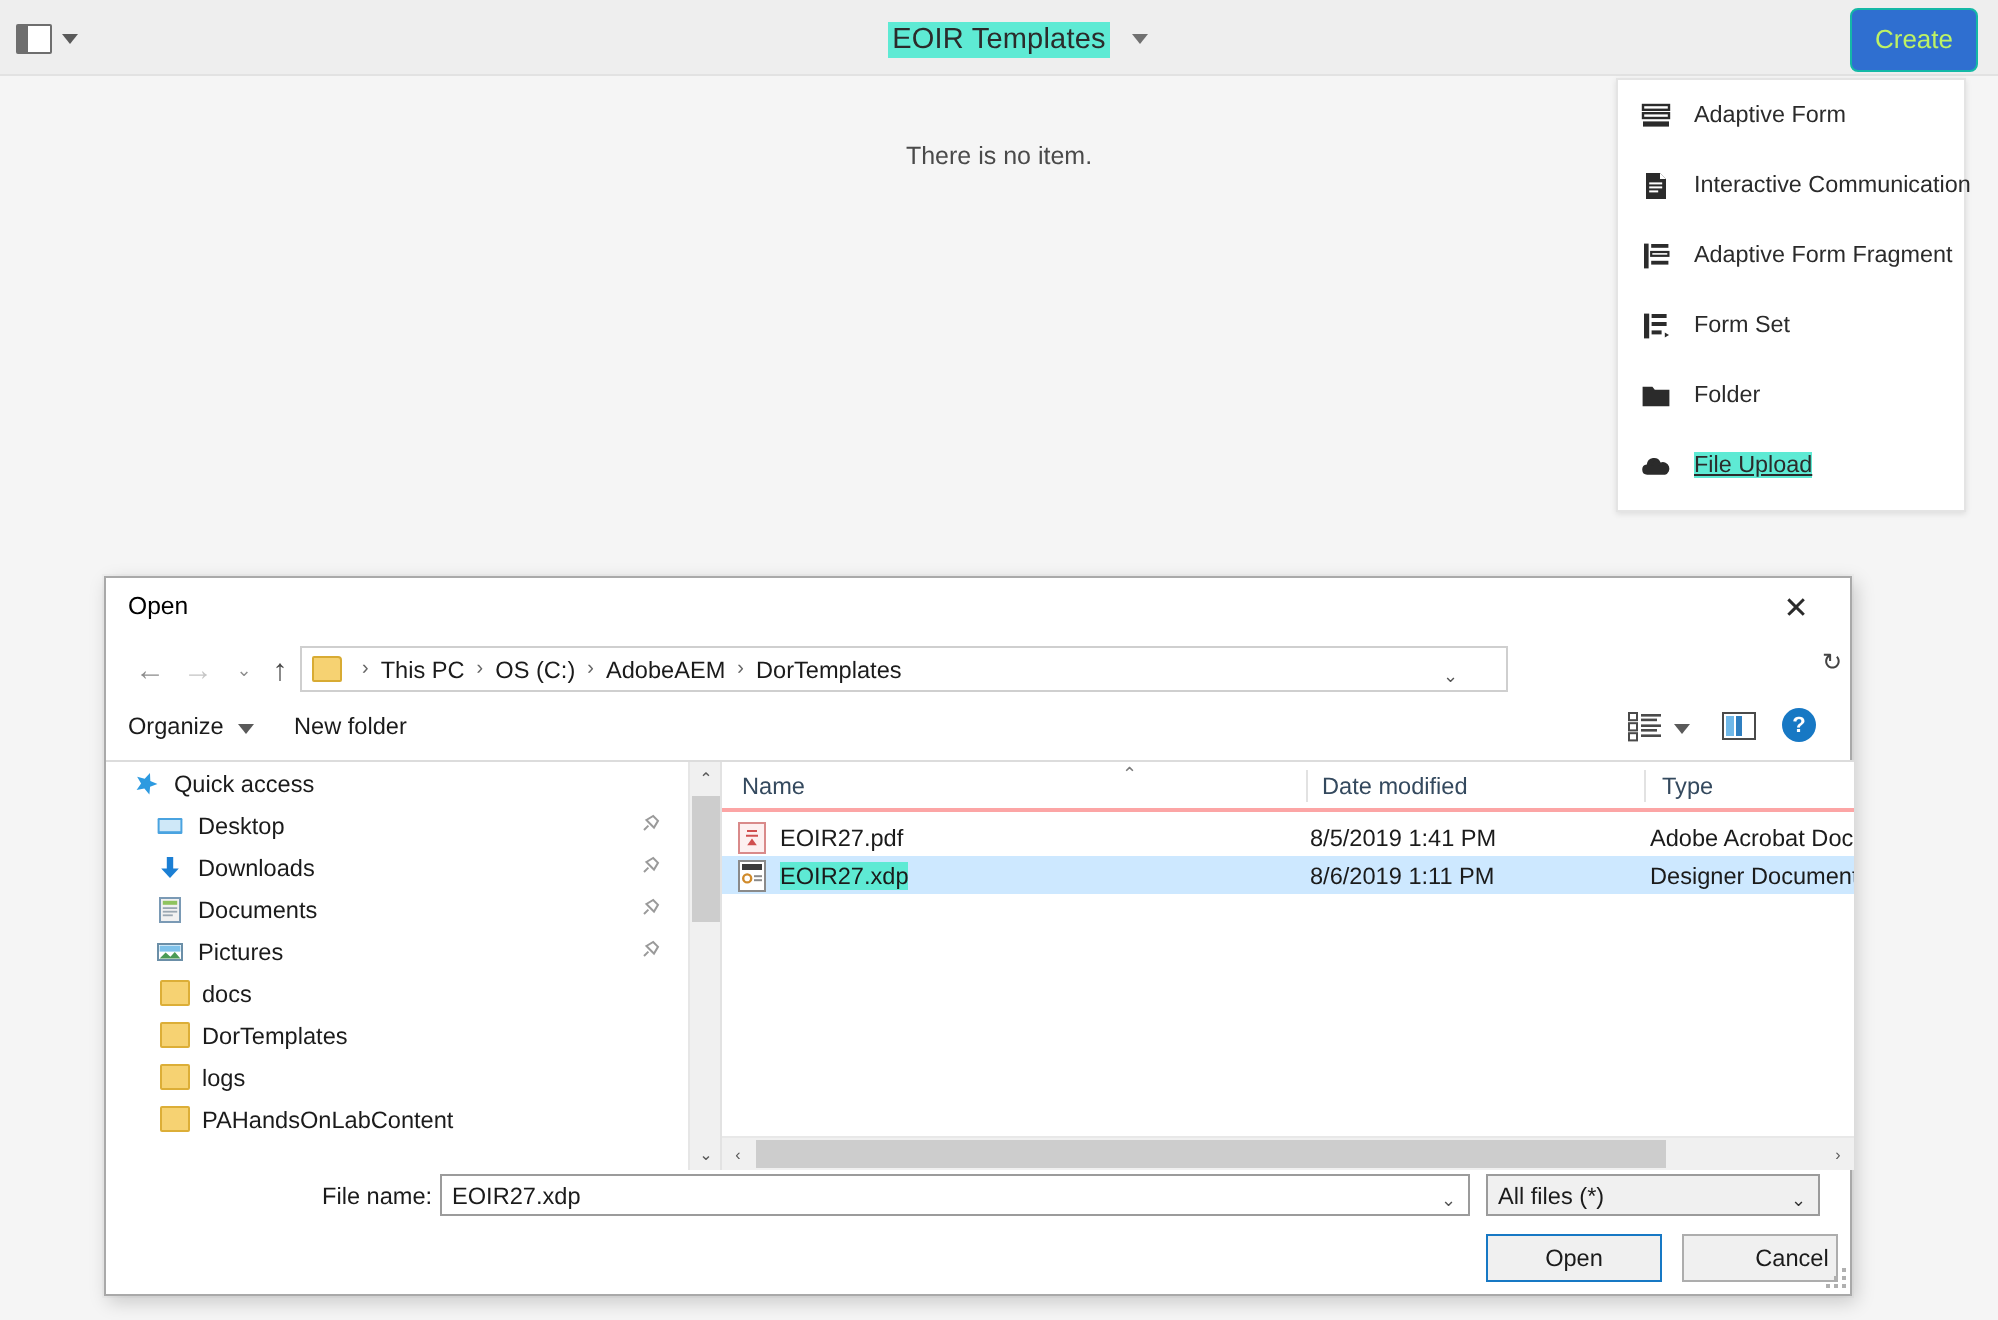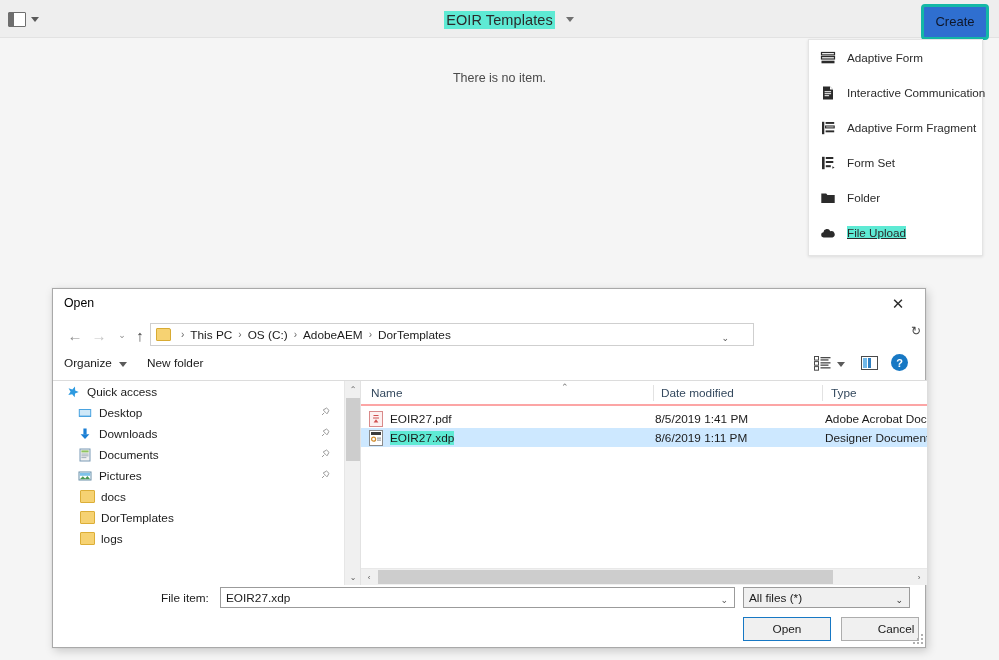--- a/index.html
+++ b/index.html
@@ -39,22 +39,22 @@
     font-size:14.5px;color:#2b2b2b;letter-spacing:.1px;
     padding:1px 2px;
   }
   #title-caret{
     position:absolute;left:566px;top:17px;
     border-left:4.5px solid transparent;border-right:4.5px solid transparent;
     border-top:5px solid #707070;width:0;height:0;
   }
   #create-btn{
     position:absolute;right:10px;top:4px;width:62px;height:30px;
-    background:#2f6fd0;border:3px solid #14b8a6;border-radius:4px;
-    color:#0f172a;font-size:13px;line-height:30px;text-align:center;
+    background:#2f6fd0;border:1px solid #14b8a6;border-radius:4px;
+    color:#bef264;font-size:13px;line-height:30px;text-align:center;
     cursor:pointer;
   }
 
   
   #empty-msg{
     position:absolute;left:0;top:71px;width:999px;text-align:center;
     font-size:12.5px;color:#4a4a4a;
   }
 
   
@@ -506,20 +506,26 @@
         <span>DorTemplates</span>
       </div>
 
       <div class="nav-item" style="padding-left:26px;">
         <span class="ni-ico">
             <span class="nav-folder"></span>
           </span>
         <span>logs</span>
       </div>
 
+      <div class="nav-item" style="padding-left:26px;">
+        <span class="ni-ico">
+            <span class="nav-folder"></span>
+          </span>
+        <span>PAHandsOnLabContent</span>
+      </div>
     </div>
 
     <div id="nav-sb">
       <div id="nav-sb-up" class="sb-arrow">⌃</div>
       <div id="nav-sb-thumb"></div>
       <div id="nav-sb-dn" class="sb-arrow">⌄</div>
     </div>
 
     <div id="pane-div"></div>
 
@@ -568,21 +574,21 @@
 
       <div id="hsb">
         <div id="hsb-l" class="hsb-arrow">‹</div>
         <div id="hsb-thumb"></div>
         <div id="hsb-r" class="hsb-arrow">›</div>
       </div>
     </div>
   </div>
 
   <div id="dlg-foot">
-    <div id="fn-label">File item:</div>
+    <div id="fn-label">File name:</div>
     <div id="fn-input">
       <span id="fn-value">EOIR27.xdp</span>
       <span id="fn-caret">⌄</span>
     </div>
     <div id="ft-select">
       <span id="ft-value">All files (*)</span>
       <span id="ft-caret">⌄</span>
     </div>
     <div id="btn-open">Open</div>
     <div id="btn-cancel">Cancel</div>

